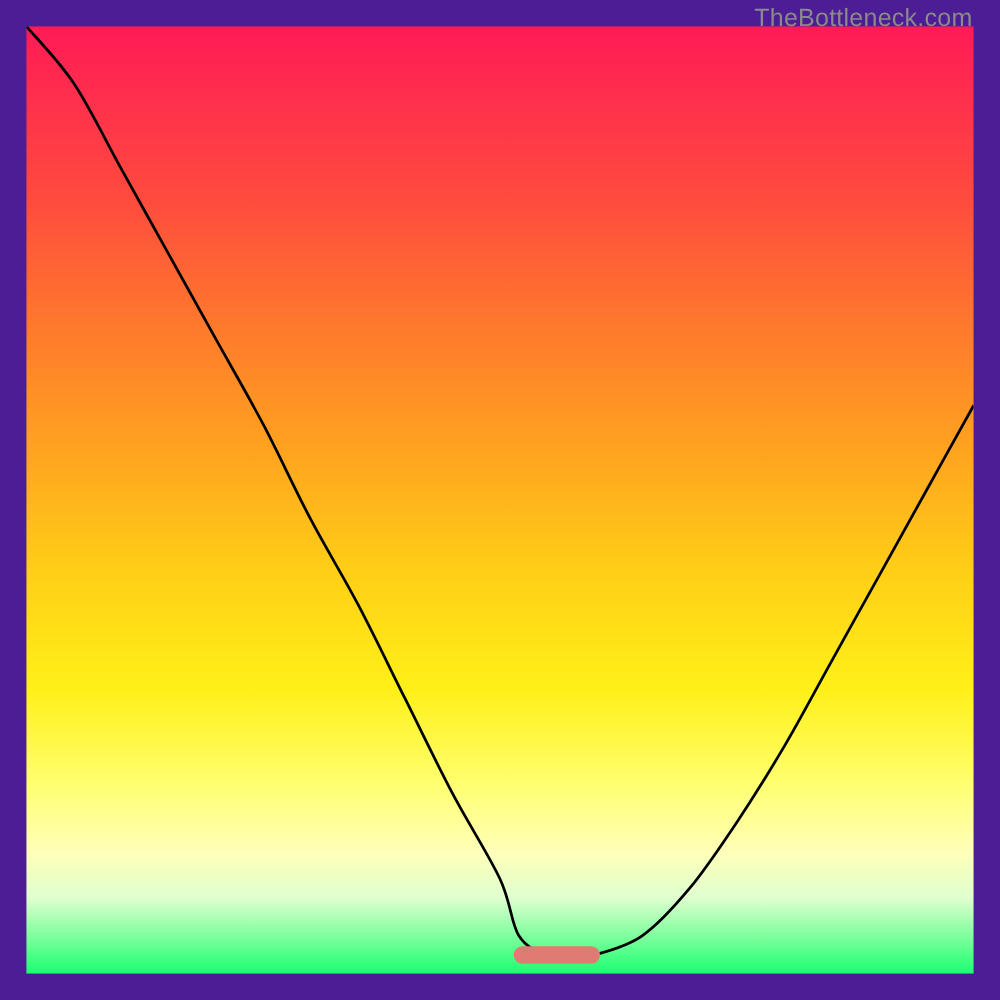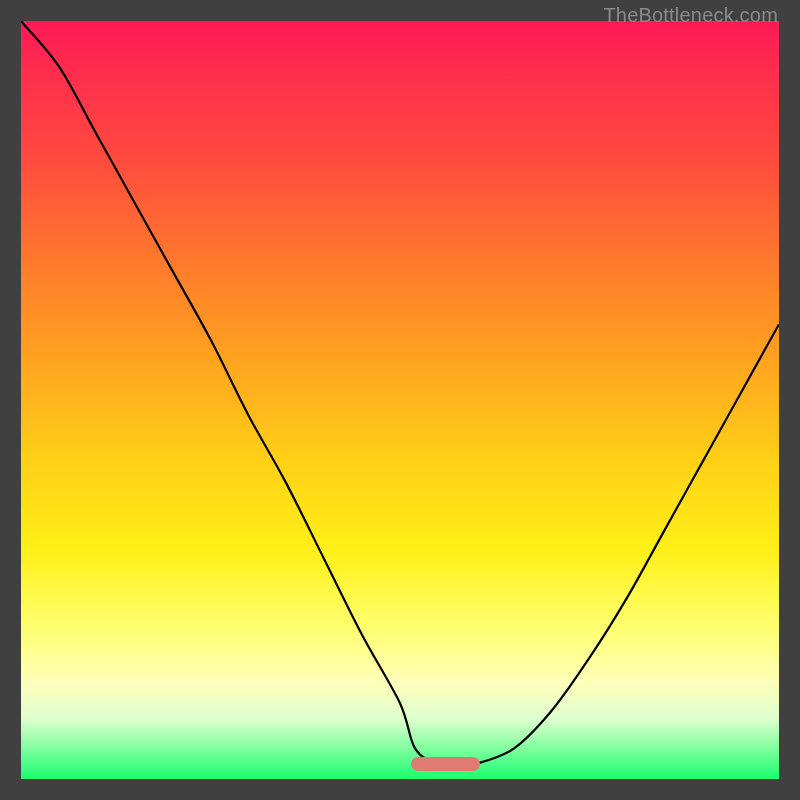--- a/index.html
+++ b/index.html
@@ -1,21 +1,21 @@
 <!DOCTYPE html>
 <html><head>
 <meta charset="utf-8">
 <style>
   * { margin: 0; padding: 0; box-sizing: border-box; }
   html, body { width: 800px; height: 800px; overflow: hidden; background: #000; }
   .frame {
     position: relative;
     width: 800px;
     height: 800px;
-    background: #404040;
+    background: #4c1d95;
   }
   .plot-area {
     position: absolute;
     left: 21px;
     top: 21px;
     width: 758px;
     height: 758px;
     overflow: hidden;
   }
   .gradient {

